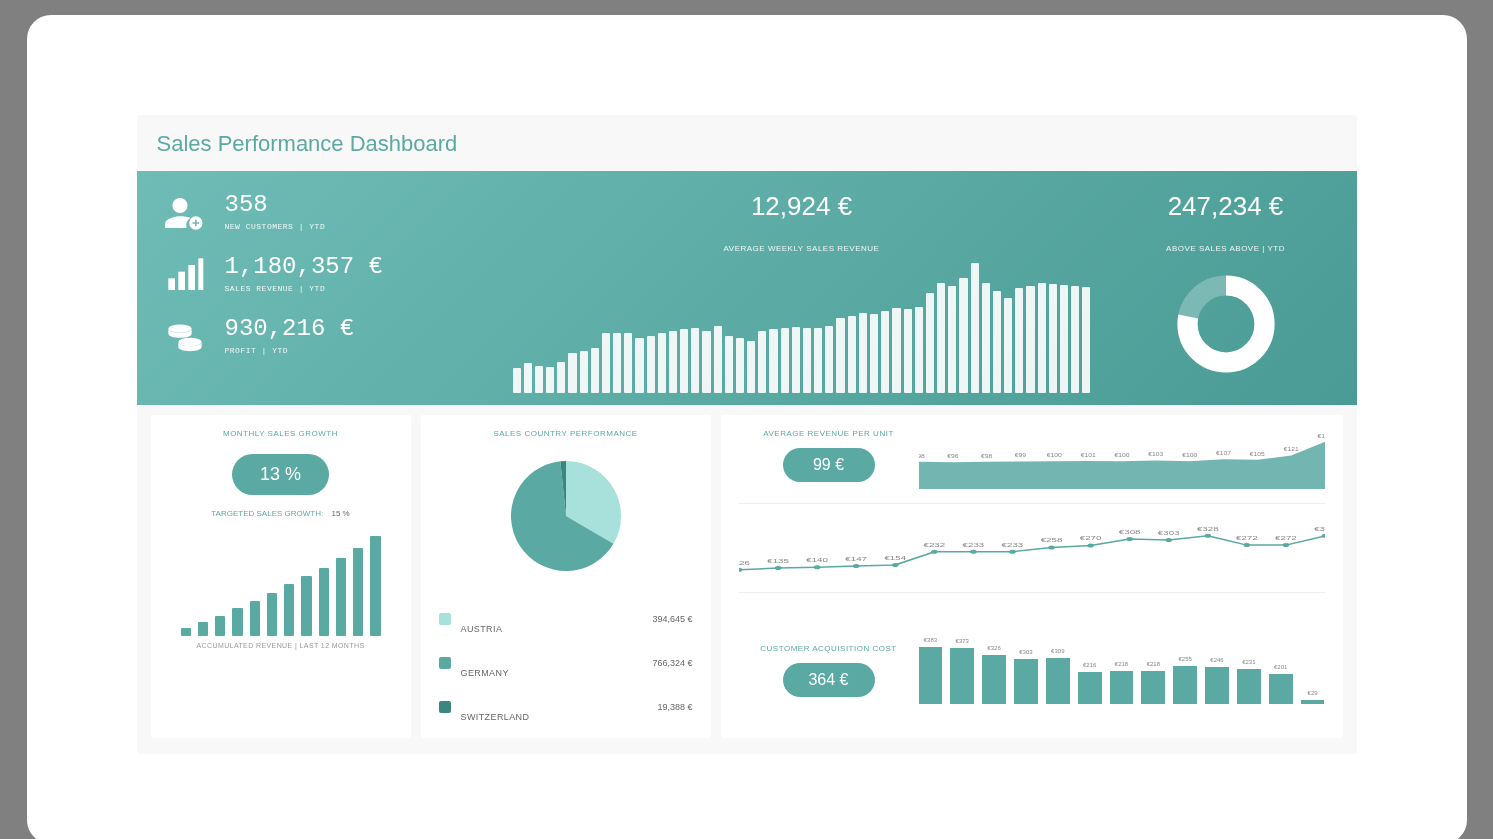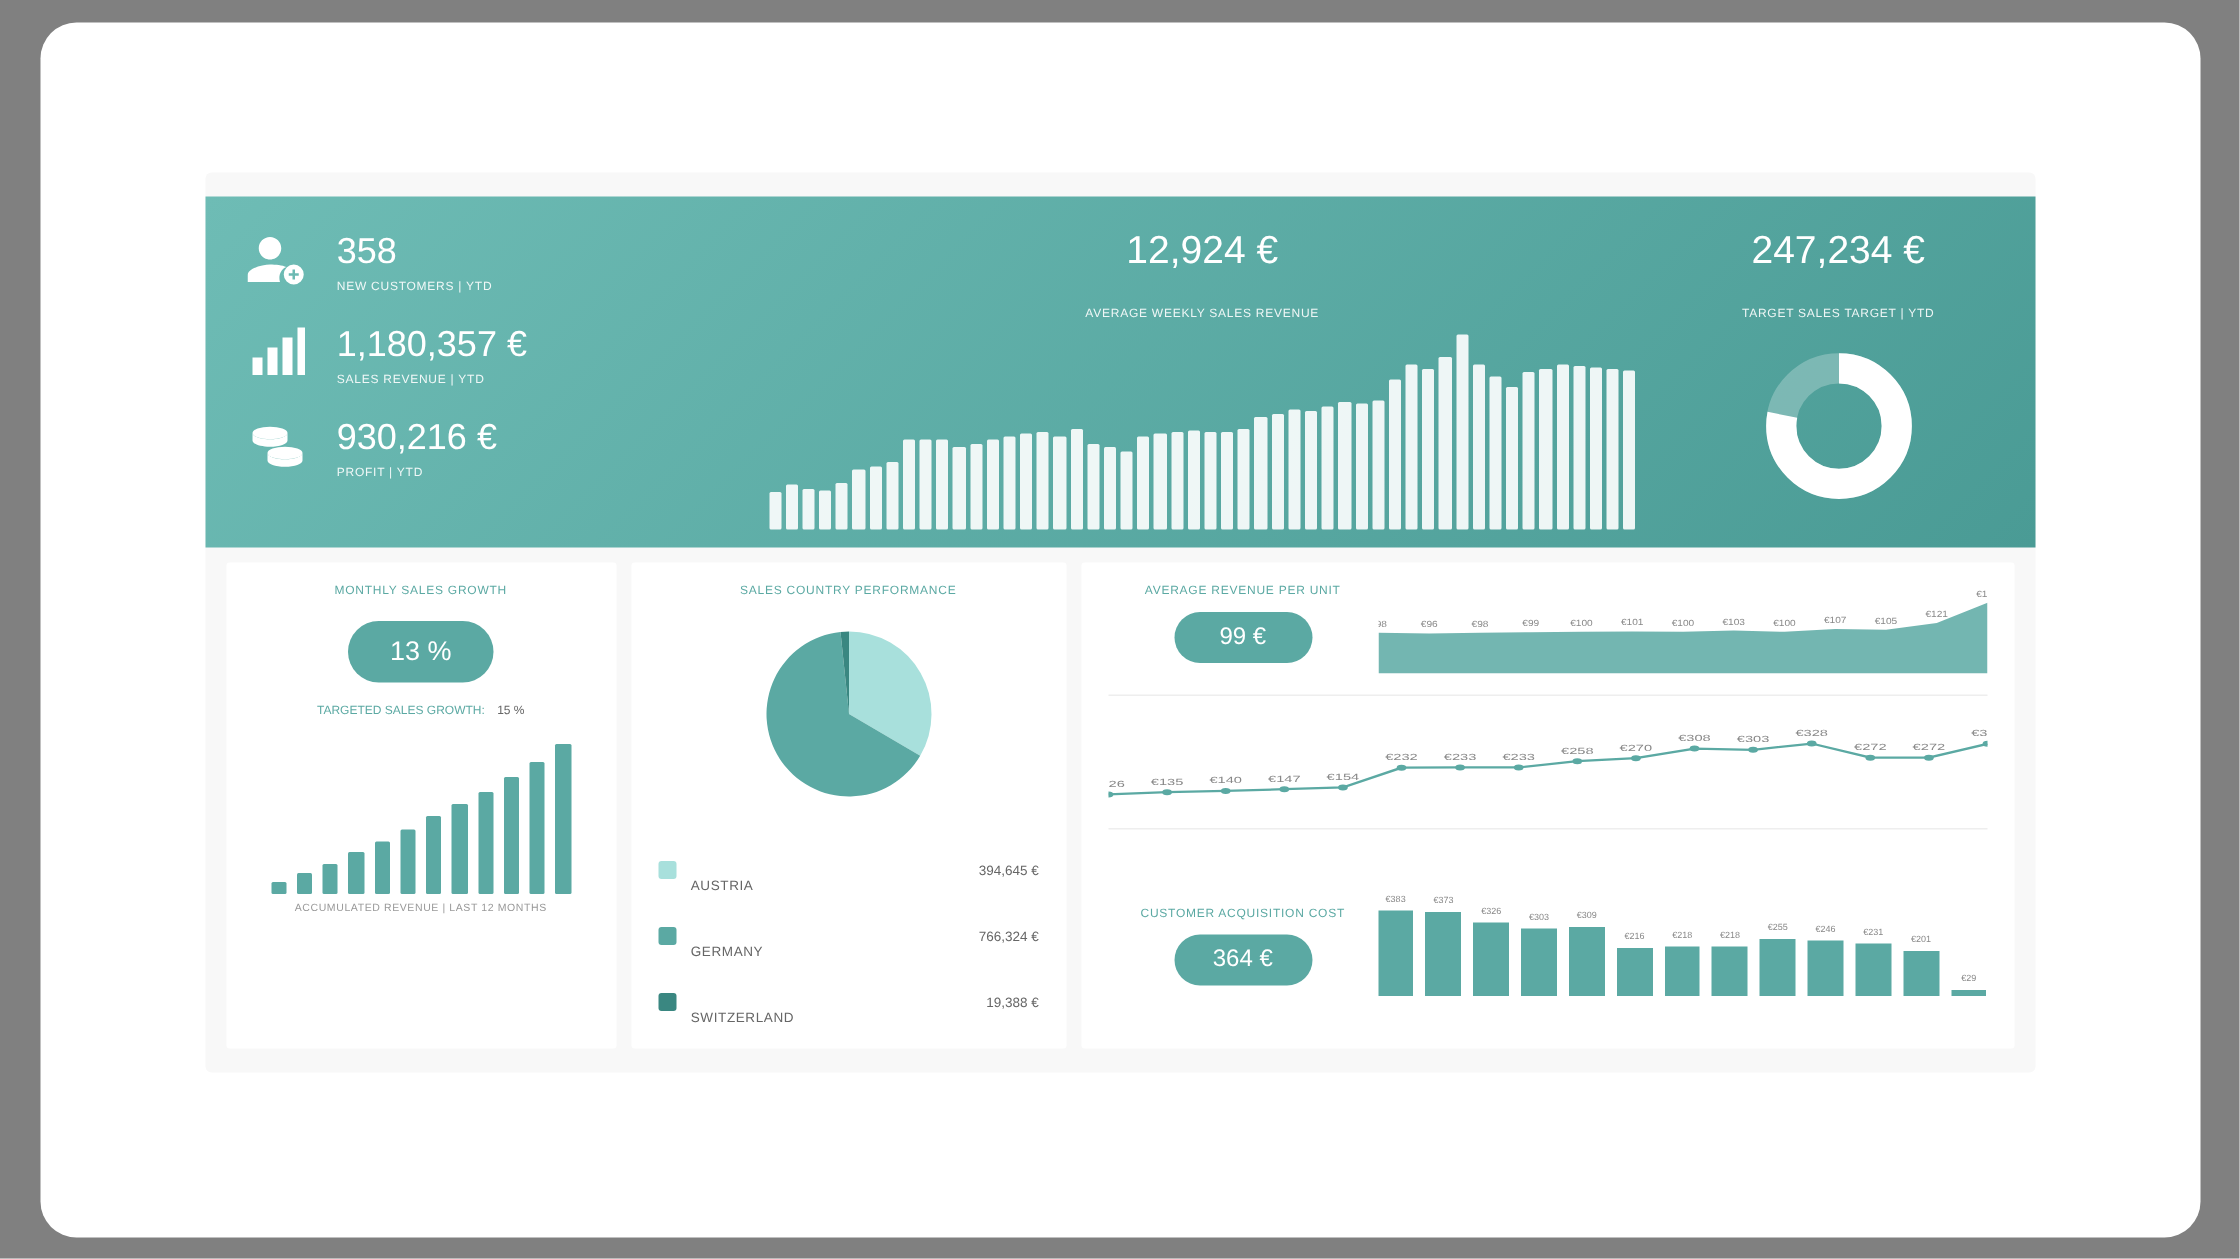--- a/index.html
+++ b/index.html
@@ -42,21 +42,21 @@
   }
   .hero {
     background: linear-gradient(135deg, #6ebcb5 0%, #4a9b95 100%);
     color: var(--white);
     display: flex;
     padding: 20px 26px 12px 26px;
     gap: 30px;
     align-items: flex-start;
   }
   .hero-left { width: 320px; display: flex; flex-direction: column; gap: 18px; }
-  .kpi-row { display: flex; align-items: flex-end; gap: 18px; }
+  .kpi-row { display: flex; align-items: flex-start; gap: 18px; font-family: Liberation Mono, monospace; }
   .kpi-icon { width: 44px; height: 44px; display:flex; align-items:center; justify-content:center; }
   .kpi-icon svg { width: 40px; height: 40px; fill: var(--white); }
   .kpi-text { display:flex; flex-direction:column; }
   .kpi-value { font-size: 24px; font-weight: 400; }
   .kpi-label { font-size: 8px; letter-spacing: 0.5px; opacity: 0.9; margin-top: 4px; }
 
   .hero-mid { flex: 1; display:flex; flex-direction: column; align-items: center; }
   .hero-metric { font-size: 26px; font-weight: 300; }
   .hero-sublabel { font-size: 8px; letter-spacing: 0.5px; opacity: 0.9; margin-top: 22px; margin-bottom: 10px; }
   .week-bars { height: 130px; display:flex; align-items:flex-end; gap:3px; width:100%; }
@@ -97,20 +97,21 @@
   .data-label { font-size:6px; fill:#888; text-anchor:middle; }
   .bar-mini { display:flex; align-items:flex-end; gap:8px; height:60px; }
   .bar-mini .b { flex:1; background: var(--teal); position:relative; }
   .bar-mini .b span { position:absolute; top:-10px; left:50%; transform:translateX(-50%); font-size:6px; color:#888; white-space:nowrap; }
 </style>
 </head>
 <body>
 
 <div class="frame">
   <div class="dashboard">
+    <div class="dash-title">Sales Performance Dashboard</div>
 
     <div class="hero">
       <div class="hero-left">
 
         <div class="kpi-row">
           <div class="kpi-icon">
             <svg viewBox="0 0 48 48">
                 <path d="M18 24c5 0 9-4 9-9s-4-9-9-9-9 4-9 9 4 9 9 9zm0 4c-6 0-18 3-18 9v5h26c-1.5-5 .5-10 5-12-3-1.4-8.6-2-13-2zm19 0a8 8 0 100 16 8 8 0 000-16zm1 7h3v2h-3v3h-2v-3h-3v-2h3v-3h2v3z"></path>
               </svg>
           </div>
@@ -205,21 +206,21 @@
             <div class="bar" style="height: 84.6154%;"></div>
             <div class="bar" style="height: 83.8462%;"></div>
             <div class="bar" style="height: 83.0769%;"></div>
             <div class="bar" style="height: 82.3077%;"></div>
             <div class="bar" style="height: 81.5385%;"></div>
           </div>
       </div>
 
       <div class="hero-right">
         <div class="hero-metric">247,234 €</div>
-        <div class="hero-sublabel">TARGET SALES TARGET | YTD</div>
+        <div class="hero-sublabel">ABOVE SALES ABOVE | YTD</div>
         <div class="donut-wrap">
           <svg viewBox="0 0 120 120">
             <circle cx="60" cy="60" r="42" fill="none" stroke="rgba(255,255,255,0.25)" stroke-width="22"></circle>
             <circle id="donut-arc" cx="60" cy="60" r="42" fill="none" stroke="#ffffff" stroke-width="22" transform="rotate(-90 60 60)" stroke-dasharray="205.83715066320326 263.89378290154264"></circle>
           </svg>
         </div>
       </div>
     </div>
 
     <div class="cards-row">

